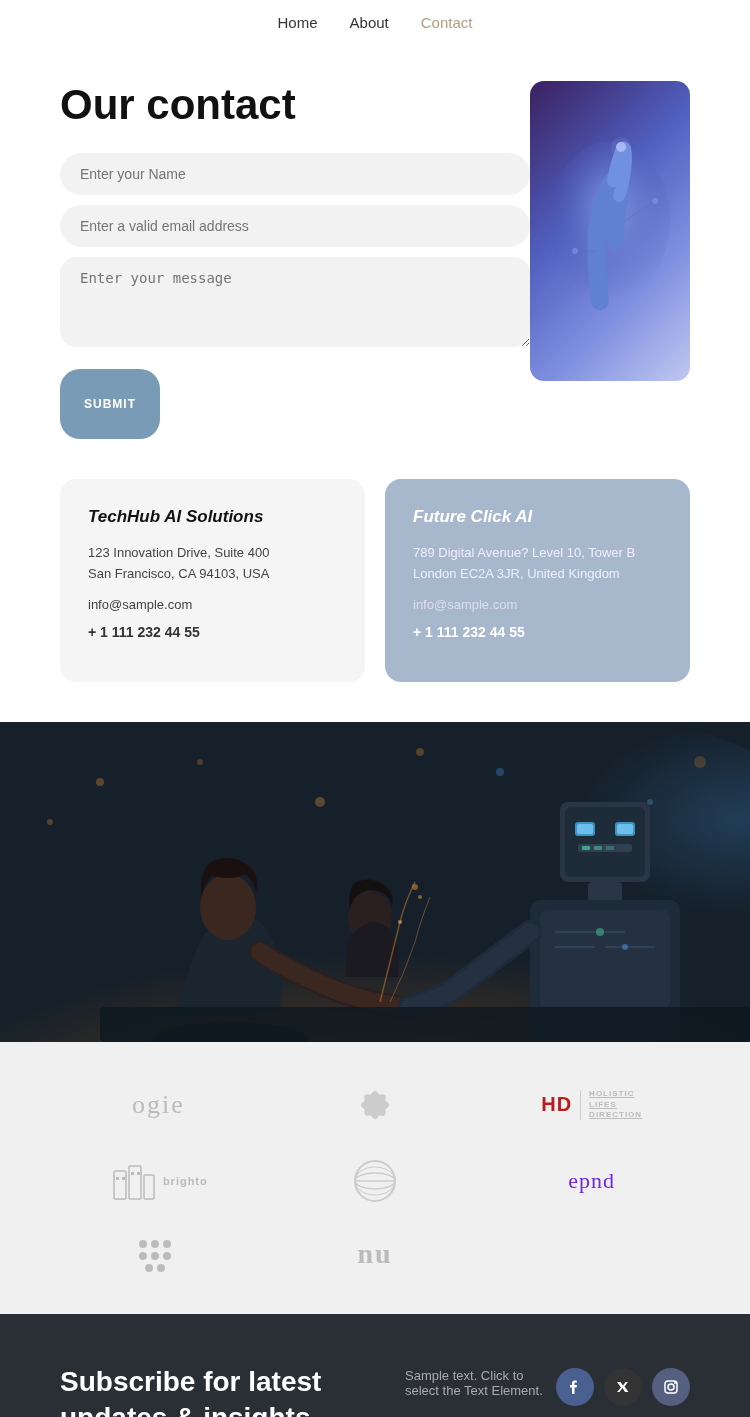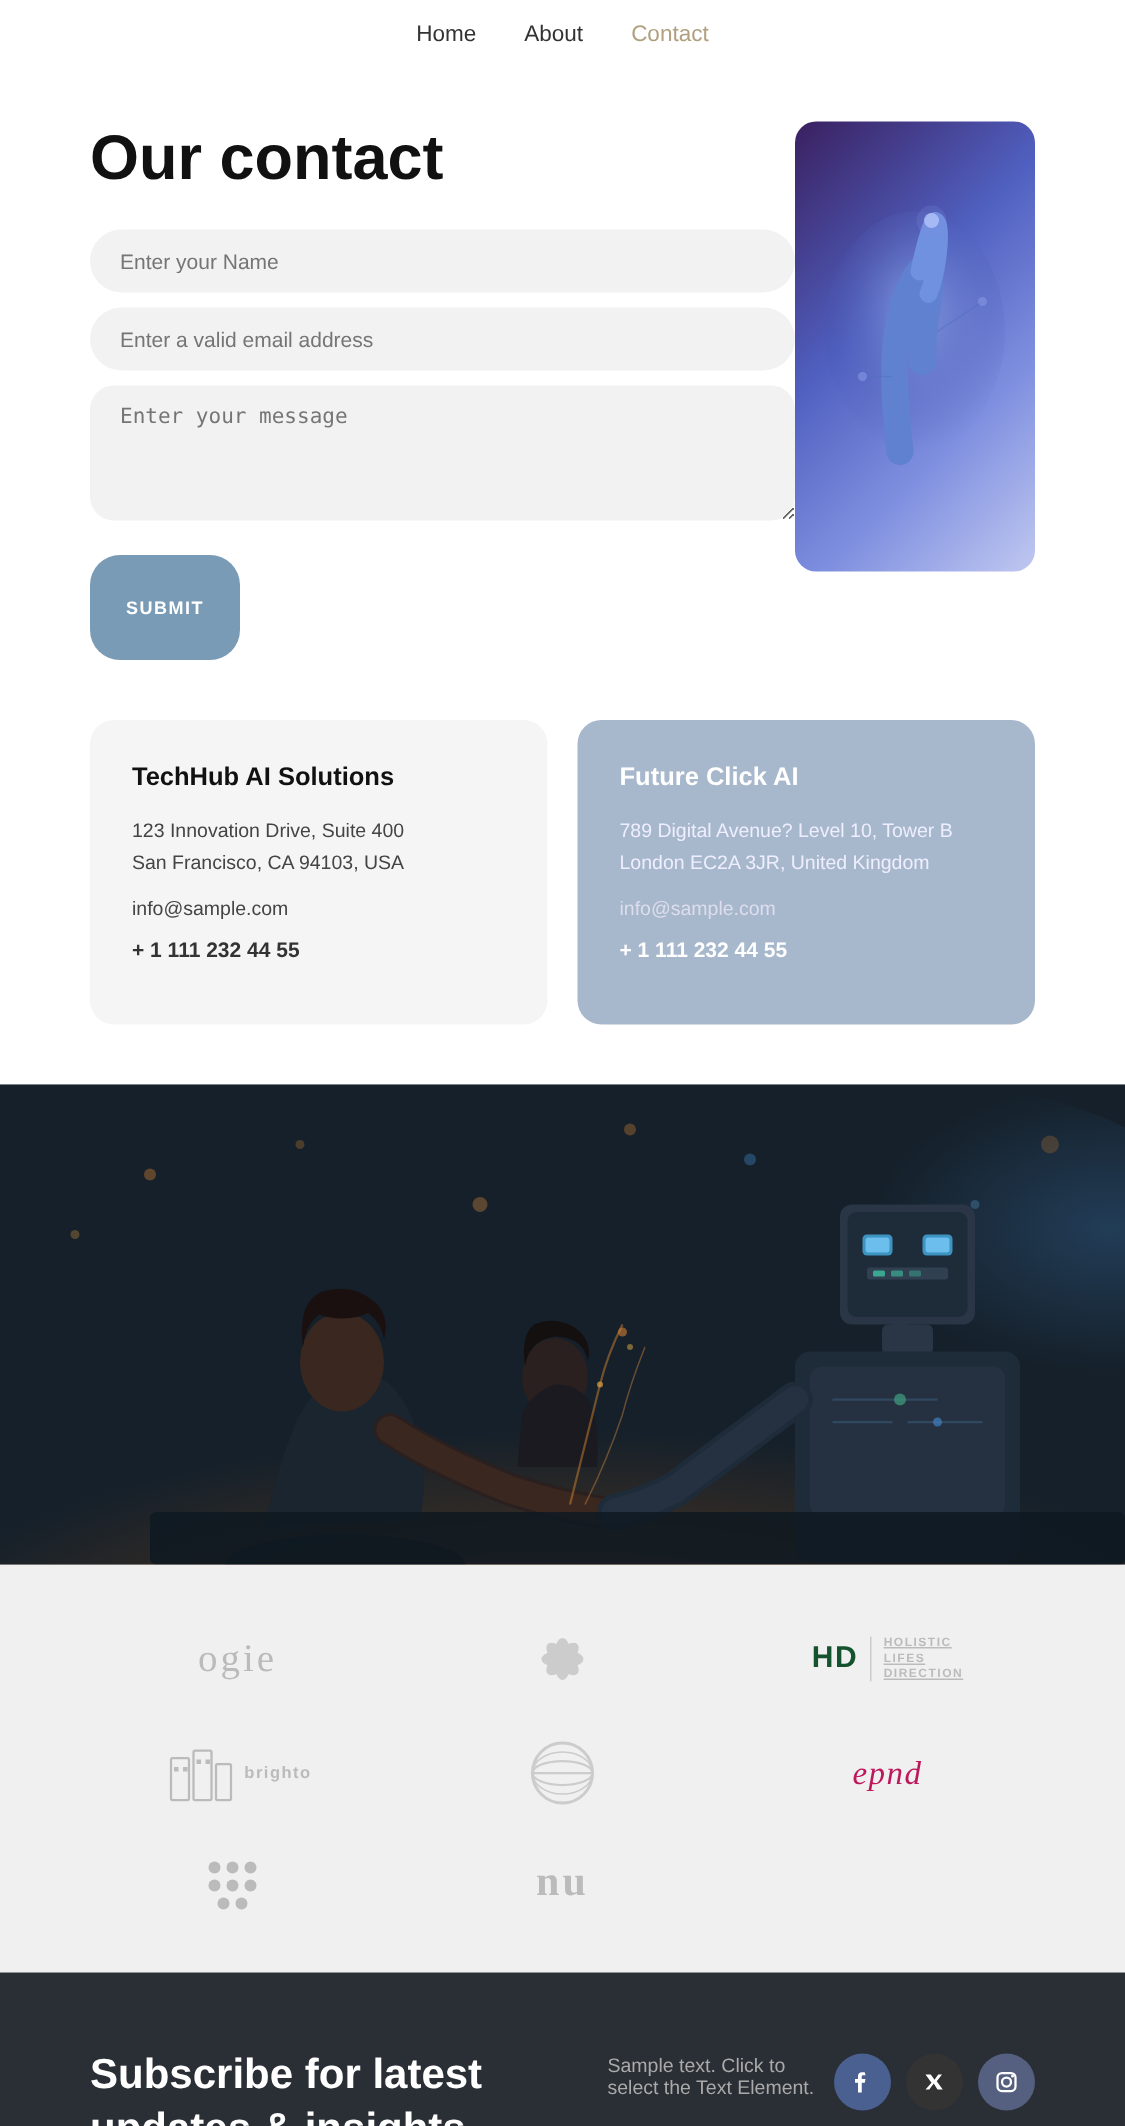--- a/index.html
+++ b/index.html
@@ -100,20 +100,21 @@
       background: #f5f5f5;
     }
     .card-blue {
       background: #a8b8cc;
     }
     .card h3 {
       font-size: 17px;
       font-weight: 700;
       margin-bottom: 16px;
       color: #111;
+      font-style: italic;
     }
     .card-blue h3 {
       color: #fff;
     }
     .card p {
       font-size: 13px;
       color: #444;
       line-height: 1.6;
       margin-bottom: 10px;
     }
@@ -421,21 +422,21 @@
       <g transform="translate(23,23)">
         <ellipse rx="6" ry="14" fill="#ccc" transform="rotate(0)"></ellipse>
         <ellipse rx="6" ry="14" fill="#ccc" transform="rotate(45)"></ellipse>
         <ellipse rx="6" ry="14" fill="#ccc" transform="rotate(90)"></ellipse>
         <ellipse rx="6" ry="14" fill="#ccc" transform="rotate(135)"></ellipse>
       </g>
       <circle cx="23" cy="23" r="5" fill="#ccc"></circle>
     </svg>
   </div>
   <div class="logo-item">
-    <span style="font-size:20px;font-weight:700;color:#14532d;">HD</span>
+    <span style="font-size:20px;font-weight:700;color:#b91c1c;">HD</span>
     <div style="width:1px;height:30px;background:#ccc;margin:0 4px;"></div>
     <div style="font-size:8px;color:#bbb;line-height:1.3;text-align:left;text-decoration:underline;">HOLISTIC<br>LIFES<br>DIRECTION</div>
   </div>
   <div class="logo-item">
     <svg width="50" height="40" viewBox="0 0 50 40">
 
       <rect x="5" y="10" width="12" height="28" rx="1" fill="none" stroke="#bbb" stroke-width="1.5"></rect>
       <rect x="20" y="5" width="12" height="33" rx="1" fill="none" stroke="#bbb" stroke-width="1.5"></rect>
       <rect x="35" y="14" width="10" height="24" rx="1" fill="none" stroke="#bbb" stroke-width="1.5"></rect>
       <rect x="7" y="16" width="3" height="3" fill="#bbb"></rect>
@@ -448,21 +449,21 @@
 
   <div class="logo-item">
     <svg width="46" height="46" viewBox="0 0 46 46">
       <circle cx="23" cy="23" r="20" fill="none" stroke="#ccc" stroke-width="2"></circle>
       <ellipse cx="23" cy="23" rx="20" ry="8" fill="none" stroke="#ccc" stroke-width="1.5"></ellipse>
       <ellipse cx="23" cy="23" rx="20" ry="14" fill="none" stroke="#ccc" stroke-width="1"></ellipse>
       <line x1="3" y1="23" x2="43" y2="23" stroke="#ccc" stroke-width="1.5"></line>
     </svg>
   </div>
   <div class="logo-item">
-    <span style="font-size:22px;font-weight:300;font-style:italic;font-family:Georgia,serif;color:#be185d;">epnd</span>
+    <span style="font-size:22px;font-weight:300;font-family:Georgia,serif;color:#6d28d9;">epnd</span>
   </div>
   <div class="logo-item">
     <svg width="50" height="40" viewBox="0 0 50 40">
       <g fill="#bbb">
         <circle cx="10" cy="10" r="4"></circle>
         <circle cx="22" cy="10" r="4"></circle>
         <circle cx="34" cy="10" r="4"></circle>
         <circle cx="10" cy="22" r="4"></circle>
         <circle cx="22" cy="22" r="4"></circle>
         <circle cx="34" cy="22" r="4"></circle>

